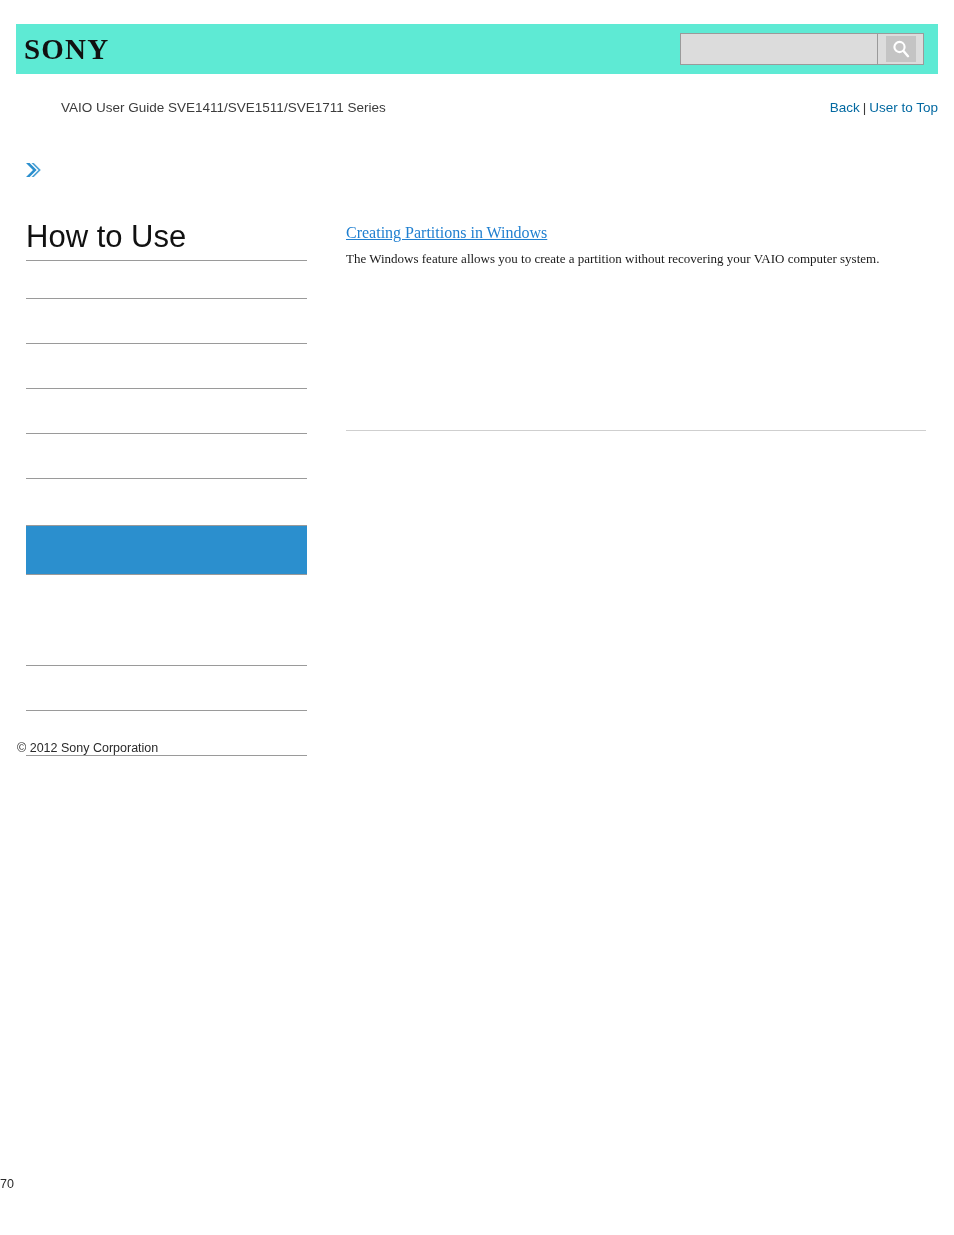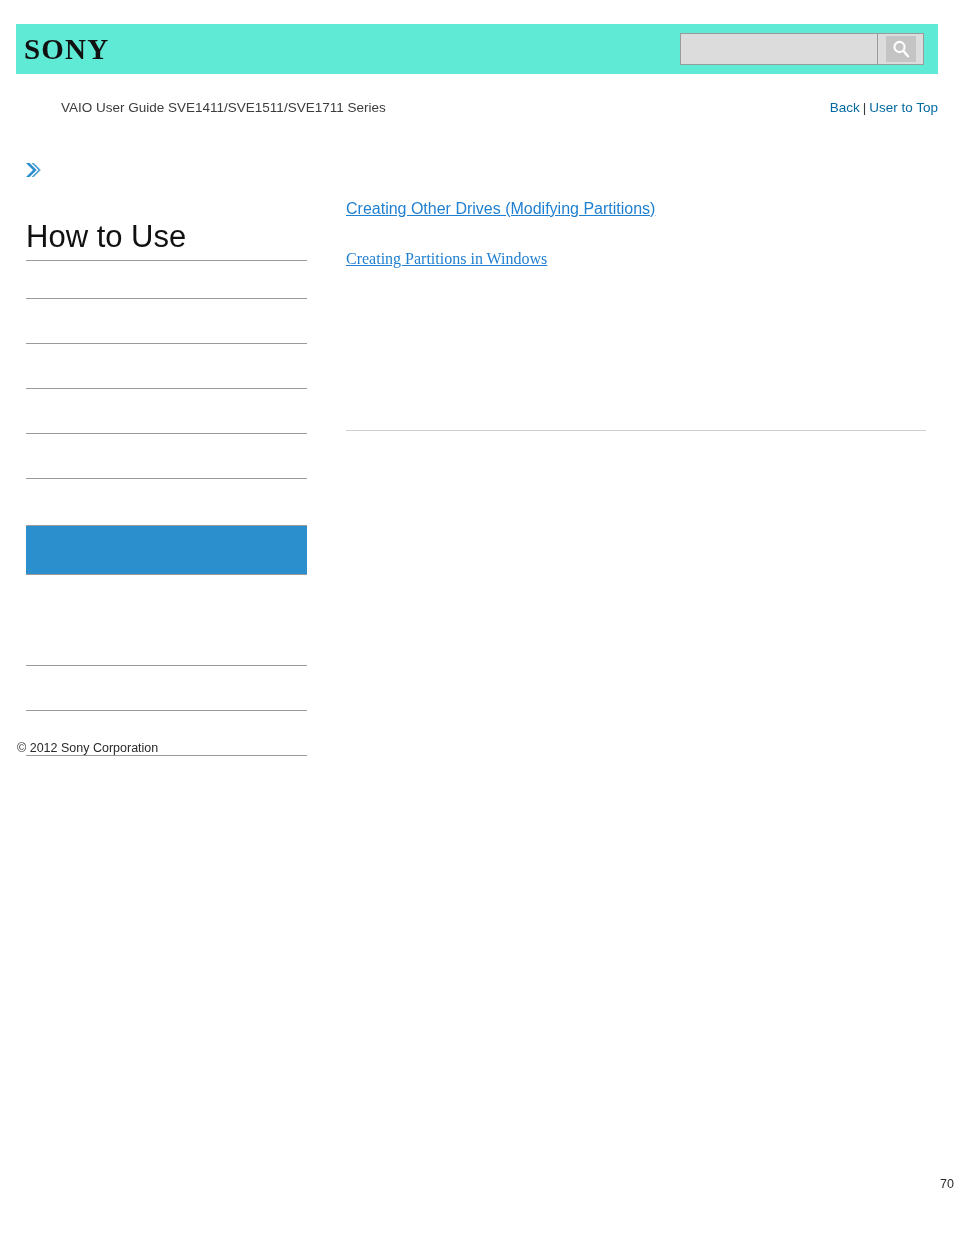--- a/index.html
+++ b/index.html
@@ -229,21 +229,21 @@
     height: 1px;
     background: #cfcfcf;
   }
 
   
   .page-number {
     position: absolute;
     left: 0;
     top: 1177px;
     width: 954px;
-    text-align: right;
+    text-align: left;
     font-size: 12.5px;
     color: #2a2a2a;
   }
 </style>
 </head>
 <body>
 
 <div class="header-band">
   <div class="sony-logo">SONY</div>
 
@@ -313,26 +313,26 @@
       <span class="nav-label"></span>
     </li>
   </ul>
 </div>
 
 <div class="copyright">© 2012 Sony Corporation</div>
 
 <div class="content">
 
   <div class="entry">
-    <a class="entry-title" href="#">Creating Other Drives (Modifying Partitions)</a>
   </div>
 
   <div class="entry">
   </div>
 
   <div class="entry">
     <a class="entry-title" href="#">Creating Partitions in Windows</a>
+    <p class="entry-desc">The Windows feature allows you to create a partition without recovering your VAIO computer system.</p>
   </div>
 </div>
 
 <div class="content-rule"></div>
 
 <div class="page-number">70</div>
 
 </body></html>

